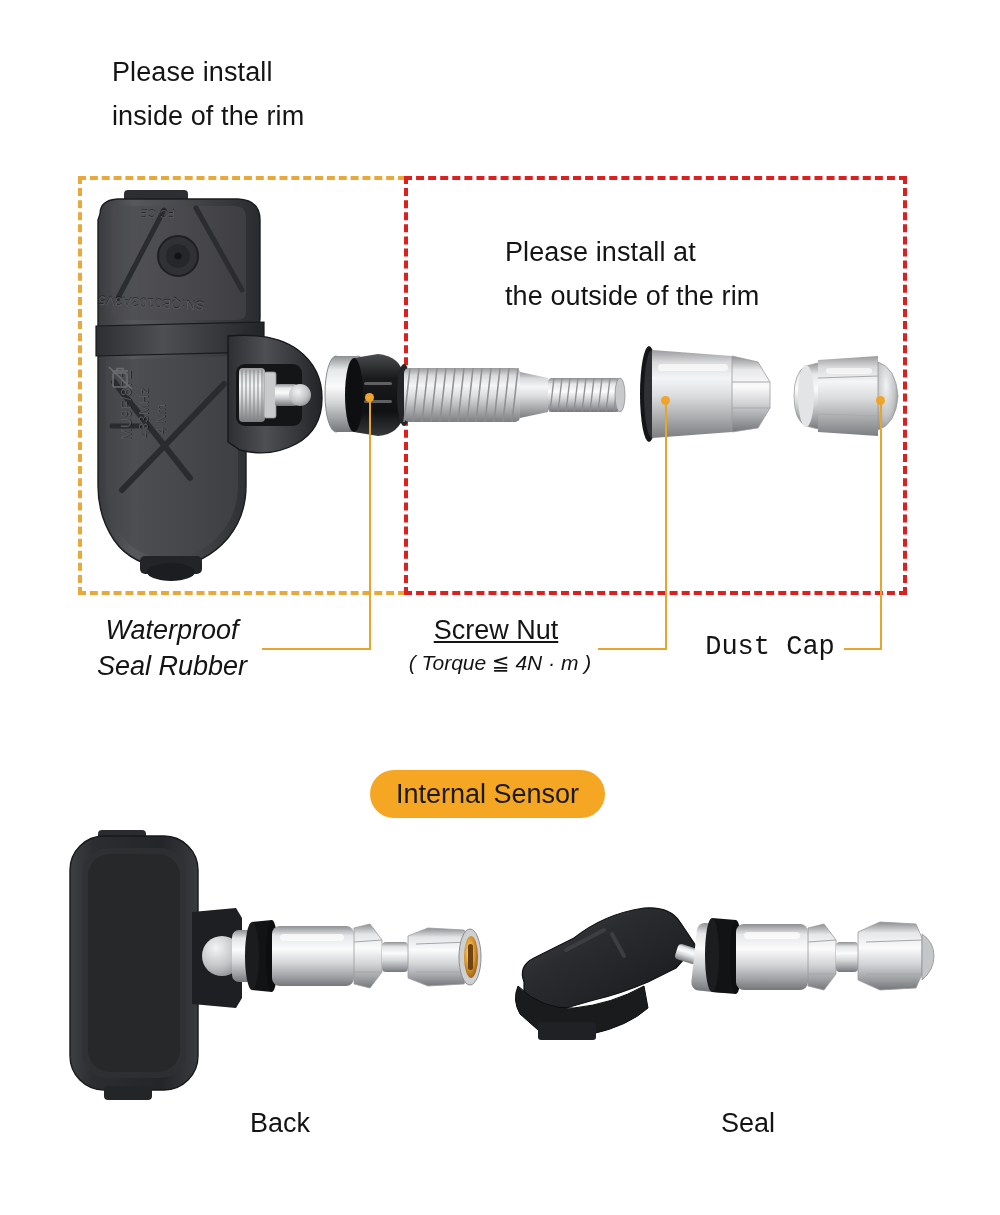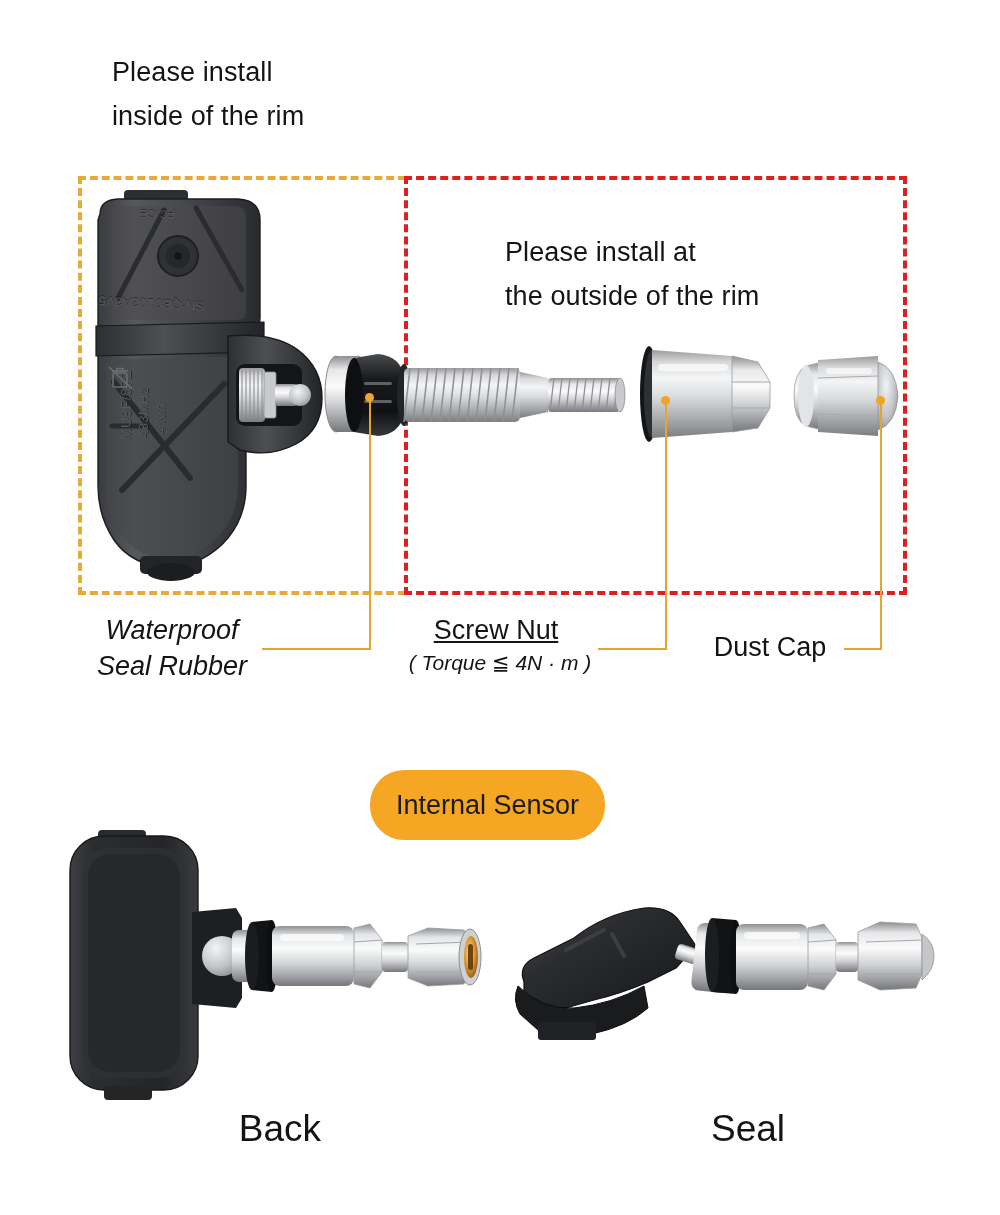--- a/index.html
+++ b/index.html
@@ -61,30 +61,30 @@
     line-height: 30px;
     color: #141414;
     text-align: center;
     white-space: pre;
   }
 
   
   .pill {
     background: #F5A623;
     border-radius: 34px;
-    height: 70px;
+    height: 48px;
     display: flex; align-items: center; justify-content: center;
     font-size: 27px;
     color: #1a1a1a;
     padding: 4px 26px;
     white-space: nowrap;
   }
 
   .view-label {
-    font-size: 37px;
+    font-size: 27px;
     color: #141414;
     text-align: center;
     white-space: pre;
   }
 
   
   .art { position: absolute; }
   .art svg { display: block; }
 
   
@@ -311,21 +311,21 @@
 <div class="abs leader-dot" style="left:876px; top:396px;"></div>
 <div class="abs leader-v" style="left:880px; top:401px; height:249px;"></div>
 <div class="abs leader-h" style="left:844px; top:648px; width:38px;"></div>
 
 <div class="abs callout-label" style="left:64px; top:612px; width:216px;font-style:italic;">Waterproof
 Seal Rubber</div>
 
 <div class="abs callout-label" style="left:396px; top:612px; width:200px;text-decoration:underline;">Screw Nut</div>
 <div class="abs callout-sub" style="left:380px; top:648px; width:240px;font-style:italic;">( Torque ≦ 4N · m )</div>
 
-<div class="abs callout-label" style="left:690px; top:629px; width:160px;">Dust Cap</div>
+<div class="abs callout-label" style="left:690px; top:629px; width:160px;font-family:Liberation Mono, monospace;">Dust Cap</div>
 
 <div class="abs pill" style="left:370px; top:770px;">Internal Sensor</div>
 
 <div class="art" style="left:64px; top:830px; width:440px; height:270px;">
   <svg width="440" height="270" viewBox="0 0 440 270" xmlns="http://www.w3.org/2000/svg">
     <defs>
       <linearGradient id="bodyBack" x1="0" y1="0" x2="1" y2="0">
         <stop offset="0%" stop-color="#3e3f42"></stop>
         <stop offset="18%" stop-color="#2c2d30"></stop>
         <stop offset="72%" stop-color="#242528"></stop>

